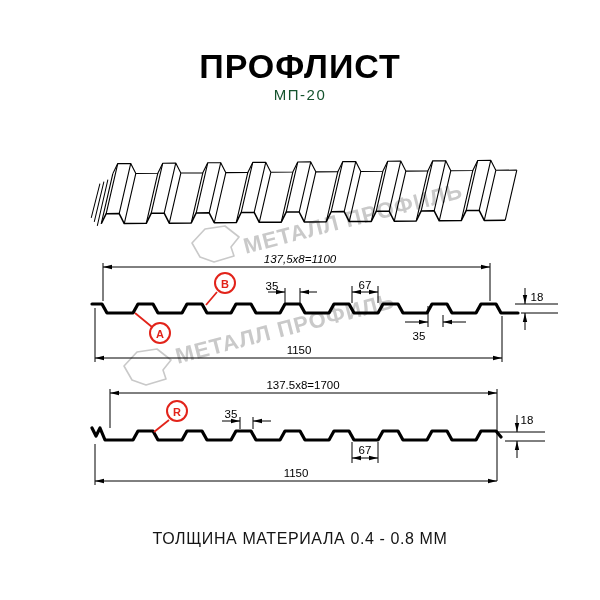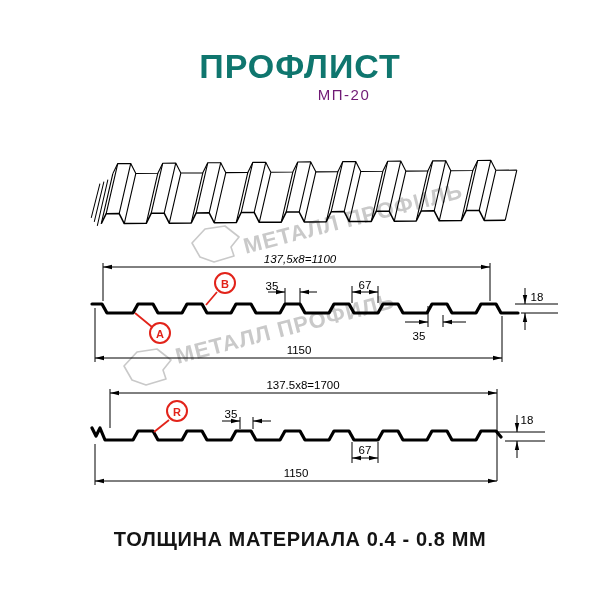--- a/index.html
+++ b/index.html
@@ -1,21 +1,21 @@
 <!DOCTYPE html>
 <html><head>
 <meta charset="utf-8">
 <style>
   html,body{margin:0;padding:0;background:#fff;}
   .stage{position:relative;width:600px;height:600px;background:#ffffff;overflow:hidden;
          font-family:"Liberation Sans",sans-serif;color:#111;}
   .txt{position:absolute;transform:translate(-50%,-50%);white-space:nowrap;}
-  .title{font-size:34px;font-weight:bold;letter-spacing:1px;color:#0f766e;}
-  .subtitle{font-size:15px;font-weight:500;letter-spacing:1.5px;color:#701a75;margin-left:44px;}
-  .footer{font-size:20px;font-weight:bold;letter-spacing:0.6px;color:#141414;}
+  .title{font-size:34px;font-weight:bold;letter-spacing:1px;color:#000000;}
+  .subtitle{font-size:15px;font-weight:500;letter-spacing:1.5px;color:#14532d;}
+  .footer{font-size:16px;font-weight:normal;letter-spacing:0.6px;color:#141414;}
   .dim{font-size:11.5px;color:#000;}
   .redletter{font-size:11px;font-weight:bold;color:#e2231a;}
   .wmtext{position:absolute;font-size:22px;font-weight:bold;letter-spacing:1px;
           color:#c9c9c9;transform-origin:0 50%;transform:rotate(-14.5deg);
           line-height:24px;height:24px;}
   svg{position:absolute;left:0;top:0;pointer-events:none;}
 </style>
 </head>
 <body>
 

